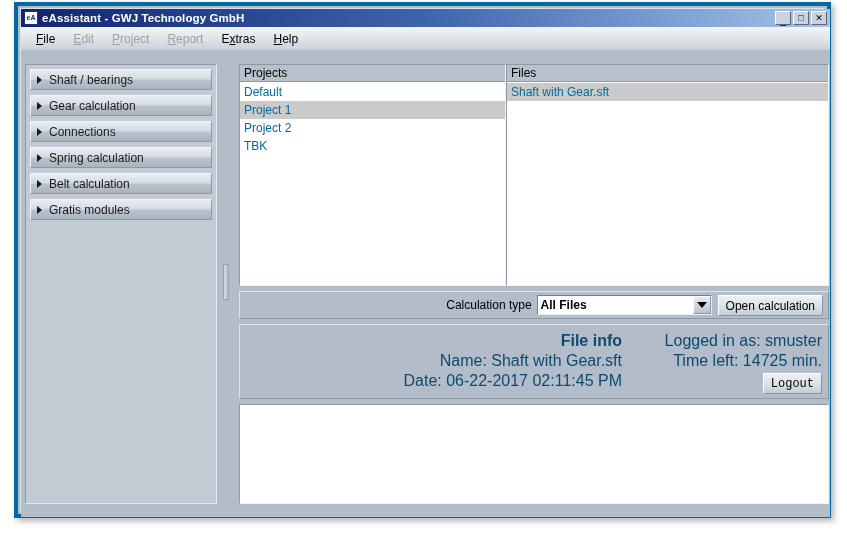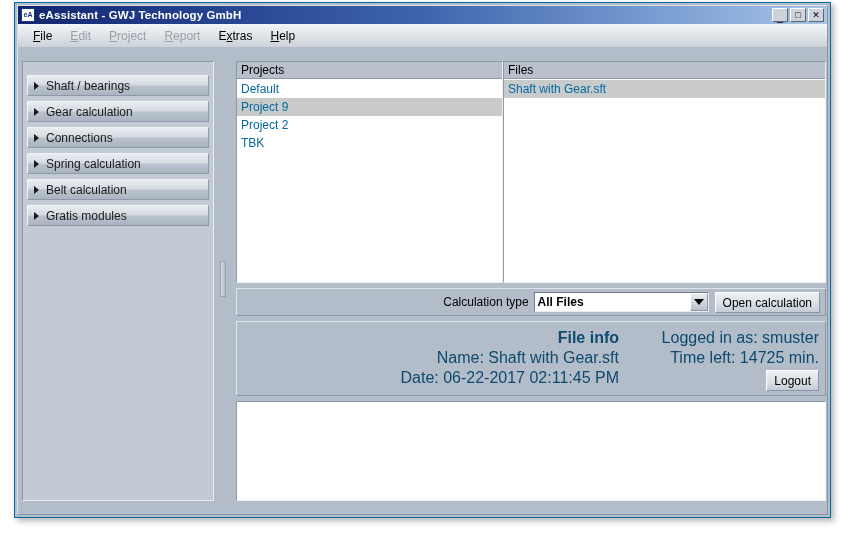--- a/index.html
+++ b/index.html
@@ -14,21 +14,21 @@
     width: 847px; height: 538px;
     background: #ffffff;
   }
 
   
   #window {
     position: absolute;
     left: 14px; top: 2px;
     width: 817px; height: 516px;
     background: #b3bdc9;
-    border: 1px solid #0369a1;
+    border: 4px solid #0369a1;
     box-shadow: 3px 3px 6px rgba(0,0,0,0.30);
     box-sizing: border-box;
   }
   #window-inner {
     position: absolute;
     left: 2px; top: 2px; right: 2px; bottom: 2px;
     border: 1px solid #dbe1e8;
     border-right-color: #8b97a4;
     border-bottom-color: #8b97a4;
     box-sizing: border-box;
@@ -123,21 +123,21 @@
 
   
   #sidebar {
     position: absolute;
     left: 4px; top: 14px;
     width: 192px; height: 440px;
     background: #c2cad4;
     border: 1px solid;
     border-color: #8e99a6 #e7ecf1 #e7ecf1 #8e99a6;
     box-sizing: border-box;
-    padding: 13px 4px 0 4px;
+    padding: 4px 4px 0 4px;
   }
   .accordion-item {
     height: 21px;
     margin-bottom: 5px;
     background: linear-gradient(to bottom, #e9edf1 0%, #d4dae1 48%, #bac3cd 52%, #aab5c1 100%);
     border: 1px solid;
     border-color: #f2f5f8 #8e99a6 #8e99a6 #f2f5f8;
     display: flex;
     align-items: center;
     padding-left: 6px;
@@ -306,20 +306,21 @@
     text-align: right;
     box-sizing: border-box;
   }
   .fi-line { font-size: 16px; color: #0c4a6e; line-height: 20px; white-space: nowrap; }
   .fi-title { font-weight: bold; }
   #logout-btn {
     position: absolute;
     right: 6px; top: 48px;
     height: 21px;
     line-height: 14px;
+    font-family: Liberation Mono, monospace;
   }
 
   
   #bottom-panel {
     position: absolute;
     left: 14px; top: 340px;
     width: 590px; height: 100px;
     background: #ffffff;
     border: 1px solid;
     border-color: #8e99a6 #eef2f6 #eef2f6 #8e99a6;
@@ -391,21 +392,21 @@
       <div id="splitter">
         <div id="splitter-grip"></div>
       </div>
 
       <div id="content">
 
         <div id="projects-panel" class="list-panel">
           <div class="list-header">Projects</div>
           <div class="list-body">
             <div class="list-row">Default</div>
-            <div class="list-row selected">Project 9</div>
+            <div class="list-row selected">Project 1</div>
             <div class="list-row">Project 2</div>
             <div class="list-row">TBK</div>
           </div>
         </div>
 
         <div id="files-panel" class="list-panel">
           <div class="list-header">Files</div>
           <div class="list-body">
             <div class="list-row selected">Shaft with Gear.sft</div>
           </div>

